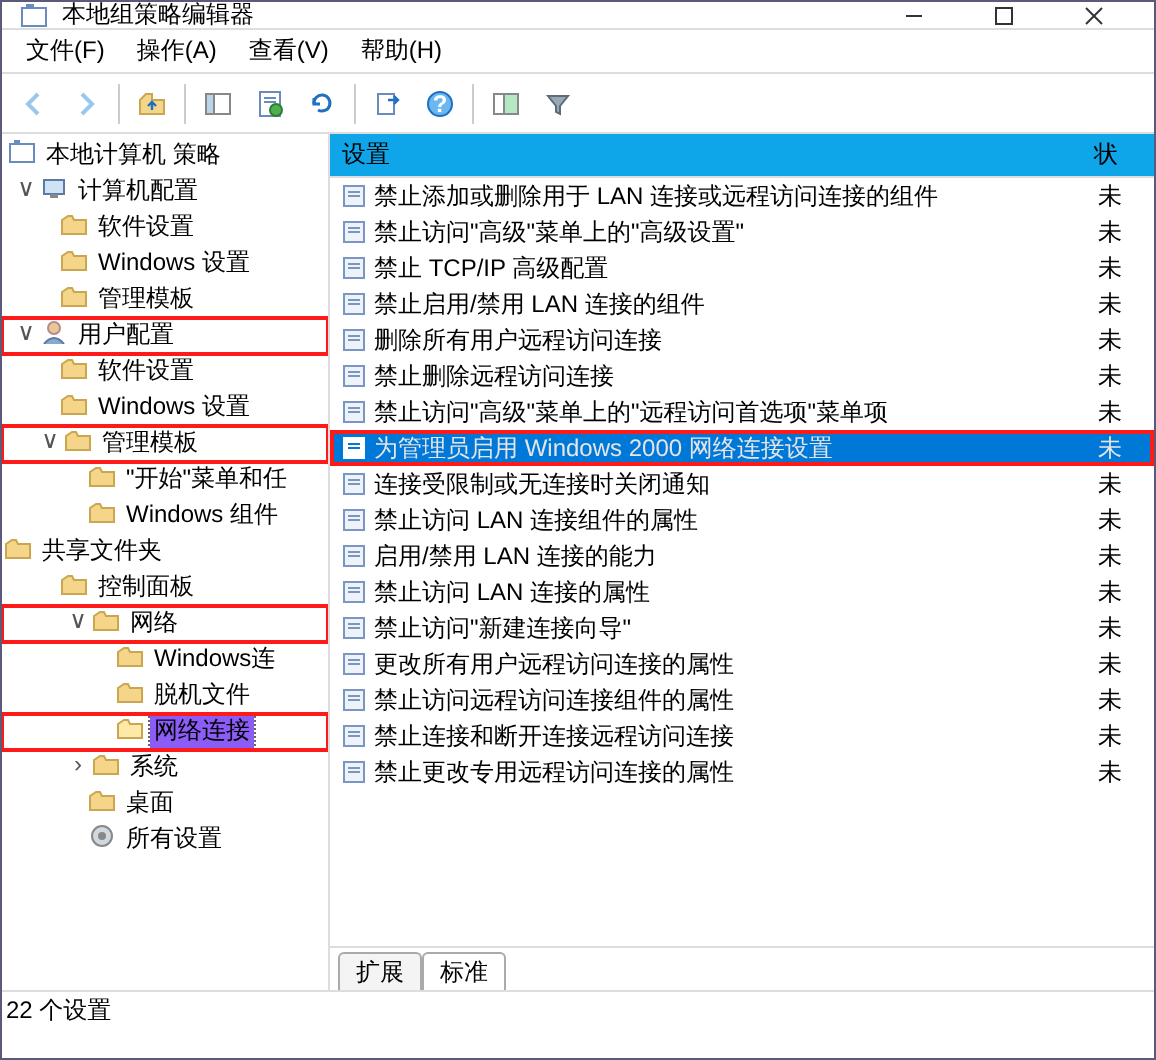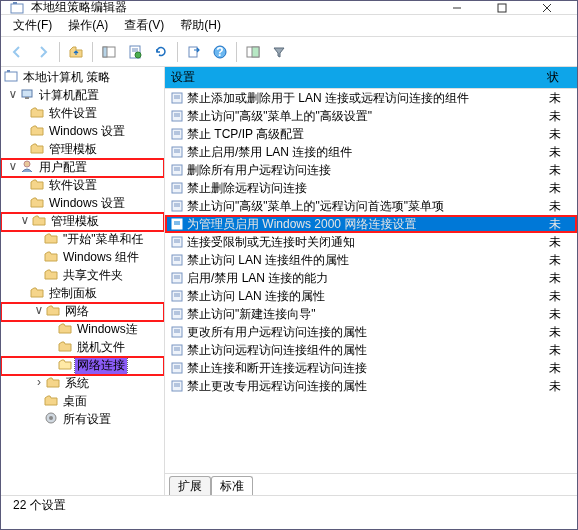--- a/index.html
+++ b/index.html
@@ -43,21 +43,21 @@
 .list-row.selected { background:#0078d7; color:#e5e5e5; }
 .list-row.selected.hl-red { outline:2px solid #ff1a1a; outline-offset:-2px; }
 .row-icon { width:16px; height:14px; display:flex; align-items:center; justify-content:center; margin-right:2px; }
 .row-text { flex:1; white-space:nowrap; overflow:hidden; }
 .row-state { width:24px; }
 .tabs { height:22px; border-top:1px solid #ddd; display:flex; align-items:flex-end; padding:0 4px; gap:0; }
 .tab { padding:1px 8px; border:1px solid #aaa; border-bottom:none; border-radius:3px 3px 0 0; background:#fff; position:relative; top:1px; }
 .tab.inactive { background:#f4f4f4; }
 
 
-.statusbar { height:20px; border-top:1px solid #ddd; display:flex; align-items:center; padding:0 12px; }
+.statusbar { height:20px; border-top:1px solid #ddd; display:flex; align-items:center; padding:0 2px; }
 
 
 .folder-svg { fill:#f5d58a; stroke:#caa74f; }
 .folder-open-svg { fill:#ffe9a6; stroke:#caa74f; }
 .doc-svg { fill:#fff; stroke:#6a8bbd; }
 </style>
 </head>
 <body>
 
 <div class="titlebar">
@@ -252,21 +252,21 @@
           <span class="tree-label">"开始"菜单和任</span>
         </div>
       <div class="tree-node" style="padding-left:42px">
           <span class="tree-icon">
             <svg width="14" height="11">
               <path d="M1 3 L4 1 L6 1 L7 3 L13 3 L13 10 L1 10 Z" class="folder-svg"></path>
             </svg>
           </span>
           <span class="tree-label">Windows 组件</span>
         </div>
-      <div class="tree-node" style="padding-left:42px">
+      <div class="tree-node" style="">
           <span class="tree-icon">
             <svg width="14" height="11">
               <path d="M1 3 L4 1 L6 1 L7 3 L13 3 L13 10 L1 10 Z" class="folder-svg"></path>
             </svg>
           </span>
           <span class="tree-label">共享文件夹</span>
         </div>
       <div class="tree-node" style="padding-left:28px">
           <span class="tree-icon">
             <svg width="14" height="11">

